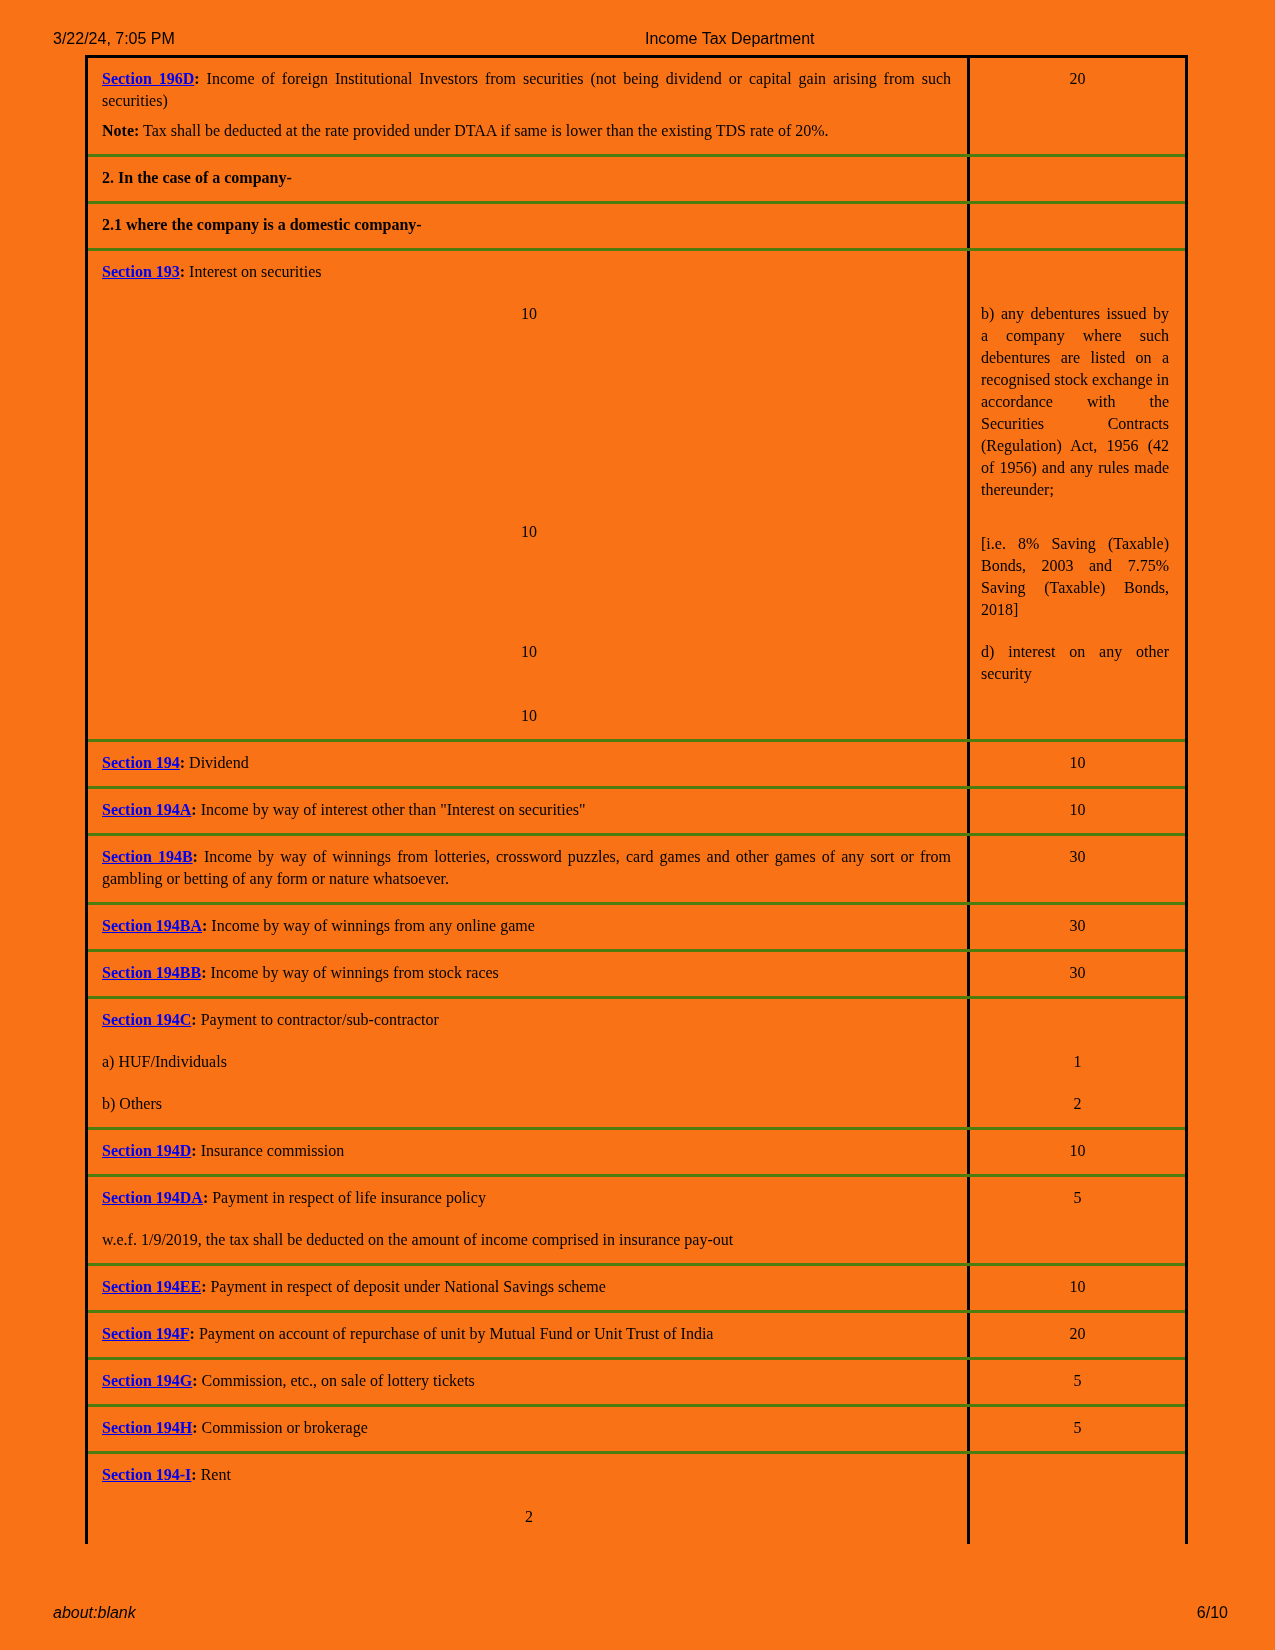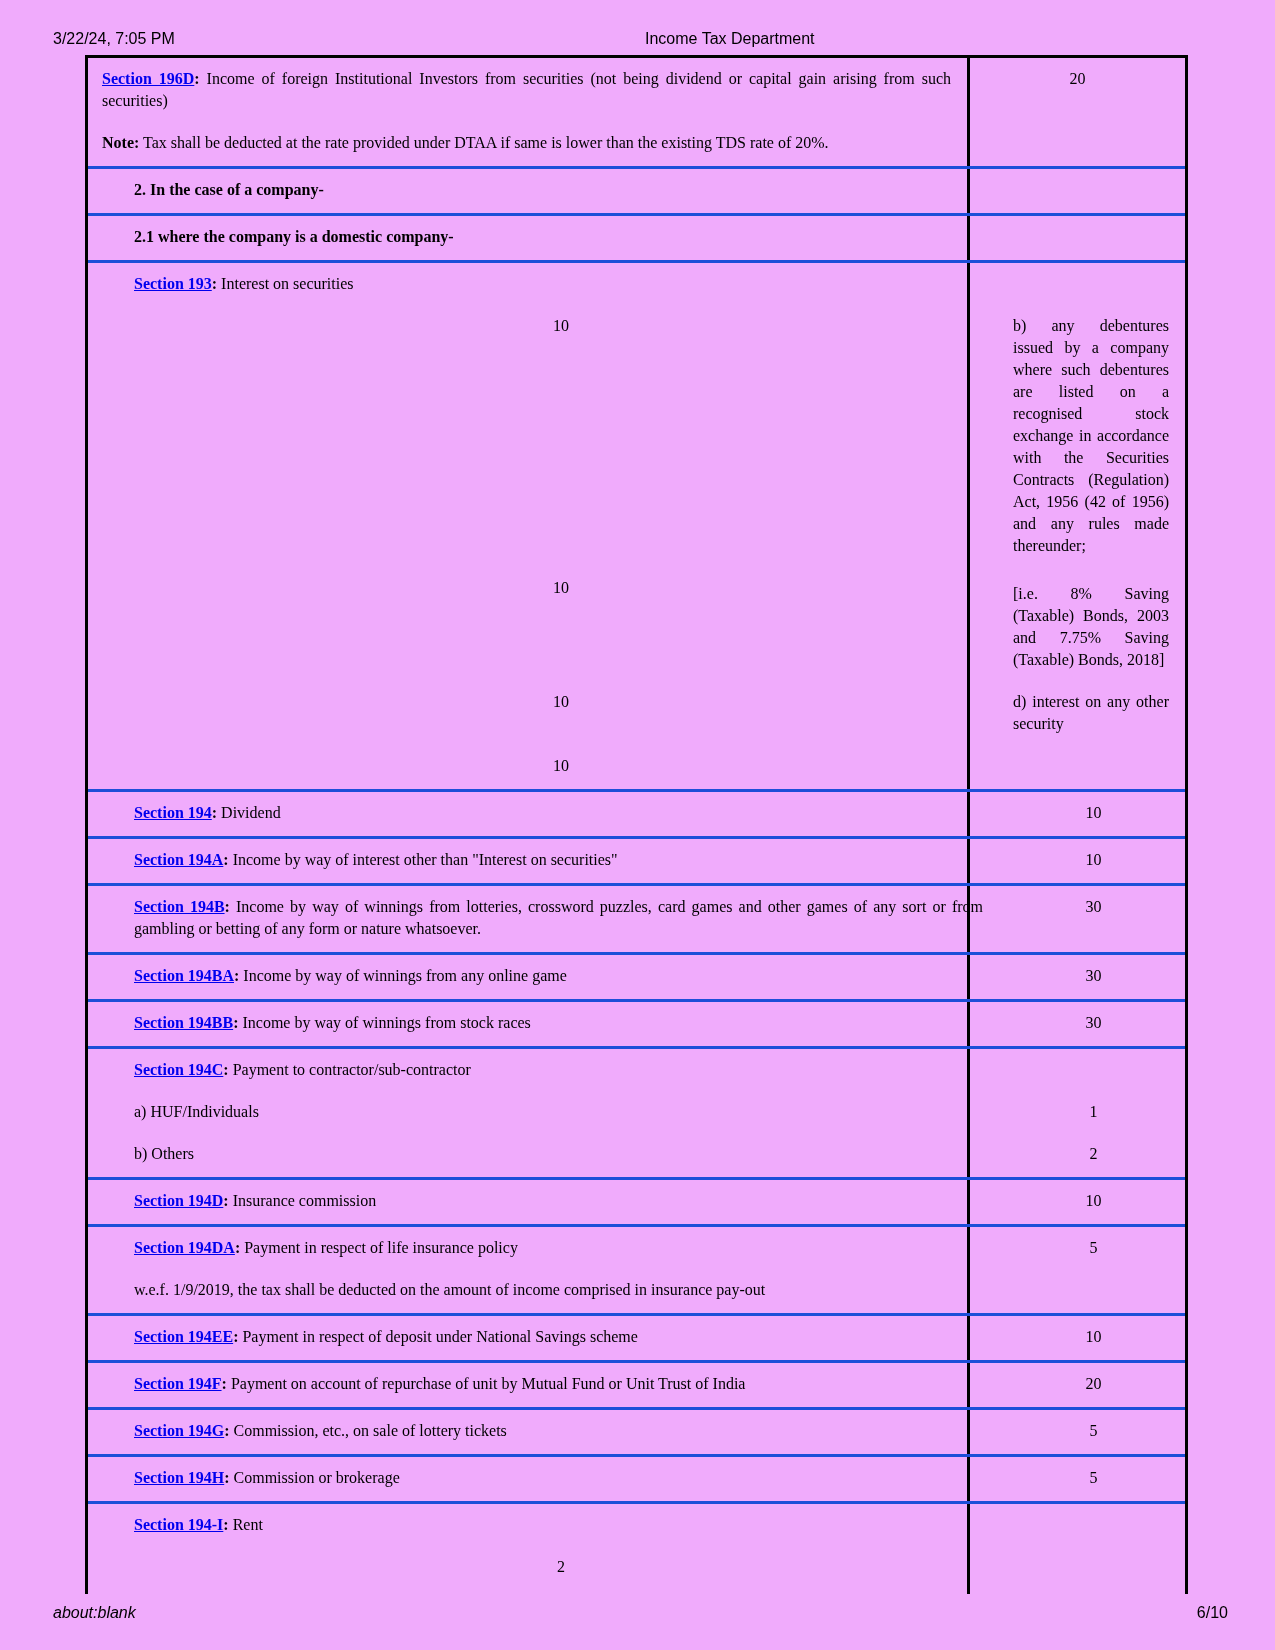--- a/index.html
+++ b/index.html
@@ -1,21 +1,21 @@
 <!DOCTYPE html>
 <html><head>
 <meta charset="utf-8">
 <style>
   * { margin:0; padding:0; box-sizing:border-box; }
   html,body { background:#888; }
   .page {
     position:relative;
     width:1275px; height:1650px;
     margin:0 auto;
-    background:#f0abfc;
+    background:#f97316;
     overflow:hidden;
     font-family:"Liberation Serif", serif;
     color:#000;
   }
   .hf {
     position:absolute;
     font-family:"Liberation Sans", sans-serif;
     font-size:16px; line-height:19px; color:#000;
     white-space:nowrap;
   }
@@ -31,38 +31,38 @@
     border:3px solid #000;
     border-bottom:none;
     font-size:16px; line-height:22px;
   }
   .trow {
     position:relative;
     display:grid;
     grid-template-columns:879px 1fr;
     padding:10px 0 12px 0;
   }
-  .trow + .trow { border-top:3px solid #1d4ed8;padding-left:32px; }
+  .trow + .trow { border-top:3px solid #4d7c0f; }
   .trow::after {
     content:"";
     position:absolute; left:879px; top:0; bottom:0;
     width:3px; background:#000;
   }
   .trow:last-child { padding-bottom:16px; }
   .bdesc {
     padding:0 16px 0 14px;
     text-align:justify;
   }
   .brate {
     text-align:center;
     padding-left:3px;
   }
   .mt { margin-top:20px; }
-  .mt-tight { margin-top:20px;font-family:Liberation Serif, serif; }
-  .subline { margin-top:6px; text-align:justify; }
+  .mt-tight { margin-top:8px;font-family:Liberation Serif, serif; }
+  .subline { margin-top:12px; text-align:justify; }
   .rowhead { font-weight:bold; text-align:left; }
   .seclink {
     color:#0000EE;
     font-weight:bold;
     text-decoration:underline;
     cursor:pointer;
   }
   b { font-weight:bold; }
 </style>
 </head>

